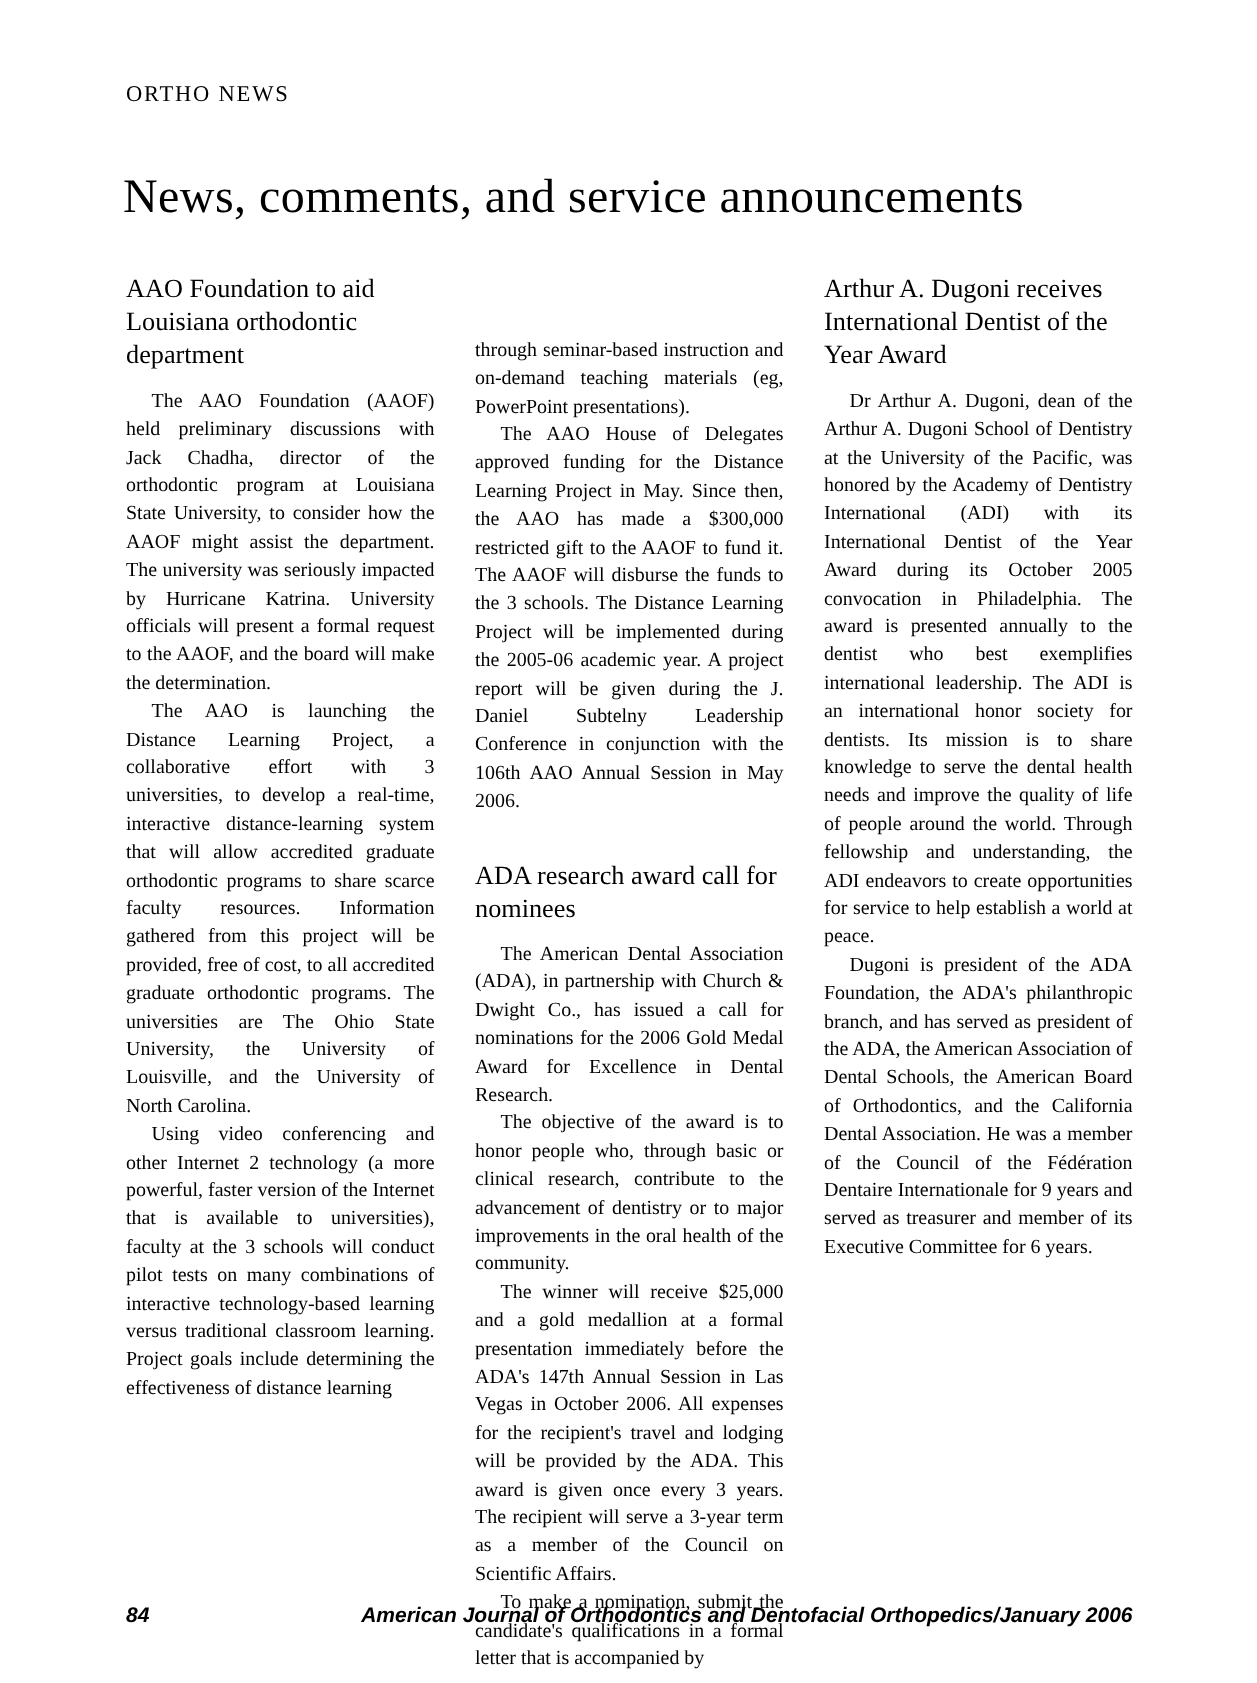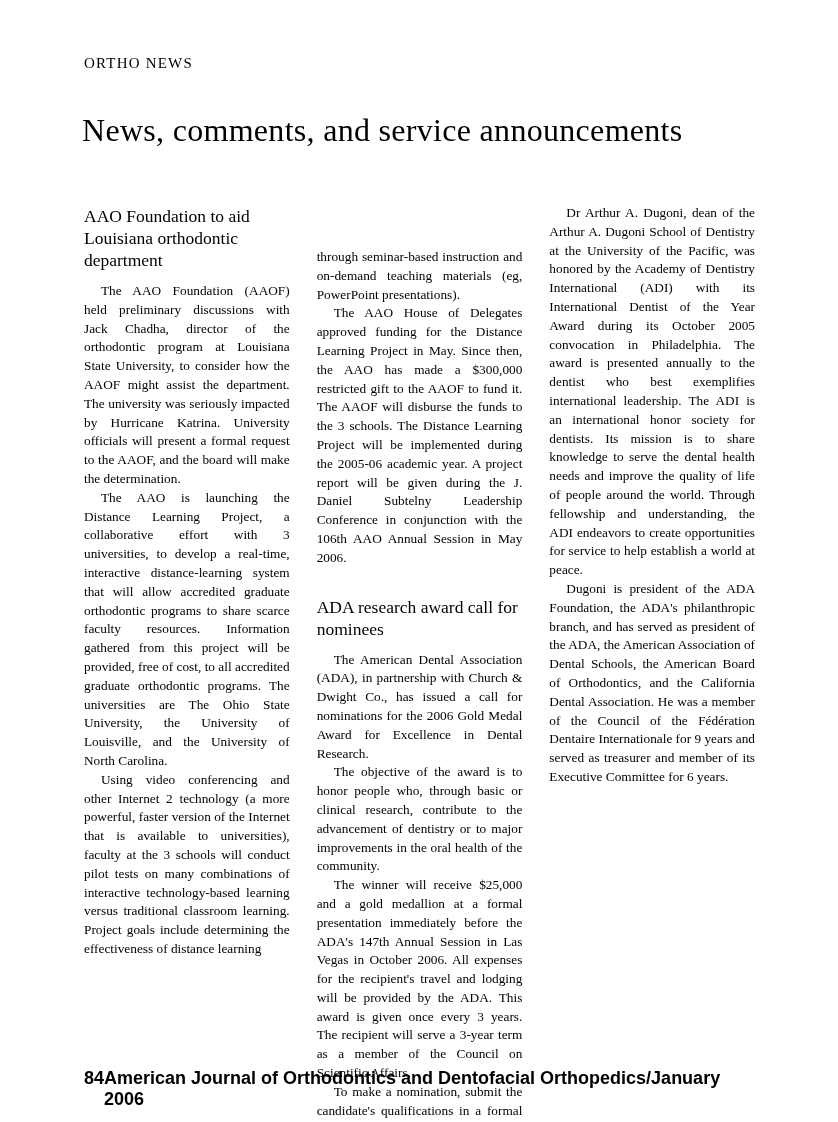--- a/index.html
+++ b/index.html
@@ -26,21 +26,21 @@
     left: 82px;
     margin: 0;
     font-size: 32px;
     font-weight: 400;
     letter-spacing: 0.3px;
     white-space: nowrap;
     text-align: center;
   }
   .columns {
     position: absolute;
-    top: 204px;
+    top: 180px;
     left: 84px;
     width: 671px;
     height: 862px;
     display: flex;
     gap: 27px;
   }
   .column {
     flex: 1 1 0;
     min-width: 0;
     display: flex;
@@ -71,21 +71,22 @@
   .footer {
     position: absolute;
     left: 84px;
     top: 1068px;
     width: 671px;
     display: flex;
     justify-content: space-between;
     align-items: baseline;
     font-family: "Liberation Sans", sans-serif;
     font-weight: 700;
-    font-size: 18px;
+    font-size: 14px;
+    font-style: italic;
   }
 </style>
 </head>
 <body>
 
 <div class="page">
 
   <div class="section-label">ORTHO NEWS</div>
 
   <h1 class="main-title">News, comments, and service announcements</h1>
@@ -108,20 +109,21 @@
           <h2 class="article-heading">ADA research award call for nominees</h2>
           <p class="para">The American Dental Association (ADA), in partnership with Church &amp; Dwight Co., has issued a call for nominations for the 2006 Gold Medal Award for Excellence in Dental Research.</p>
           <p class="para">The objective of the award is to honor people who, through basic or clinical research, contribute to the advancement of dentistry or to major improvements in the oral health of the community.</p>
           <p class="para">The winner will receive $25,000 and a gold medallion at a formal presentation immediately before the ADA's 147th Annual Session in Las Vegas in October 2006. All expenses for the recipient's travel and lodging will be provided by the ADA. This award is given once every 3 years. The recipient will serve a 3-year term as a member of the Council on Scientific Affairs.</p>
           <p class="para">To make a nomination, submit the candidate's qualifications in a formal letter that is accompanied by</p>
         </div>
     </div>
 
     <div class="column">
       <div class="blocks">
+          <h2 class="article-heading">Arthur A. Dugoni receives International Dentist of the Year Award</h2>
           <p class="para">Dr Arthur A. Dugoni, dean of the Arthur A. Dugoni School of Dentistry at the University of the Pacific, was honored by the Academy of Dentistry International (ADI) with its International Dentist of the Year Award during its October 2005 convocation in Philadelphia. The award is presented annually to the dentist who best exemplifies international leadership. The ADI is an international honor society for dentists. Its mission is to share knowledge to serve the dental health needs and improve the quality of life of people around the world. Through fellowship and understanding, the ADI endeavors to create opportunities for service to help establish a world at peace.</p>
           <p class="para">Dugoni is president of the ADA Foundation, the ADA's philanthropic branch, and has served as president of the ADA, the American Association of Dental Schools, the American Board of Orthodontics, and the California Dental Association. He was a member of the Council of the Fédération Dentaire Internationale for 9 years and served as treasurer and member of its Executive Committee for 6 years.</p>
         </div>
     </div>
 
   </div>
 
   <div class="footer">
     <span>84</span>
     <span>American Journal of Orthodontics and Dentofacial Orthopedics/January 2006</span>

